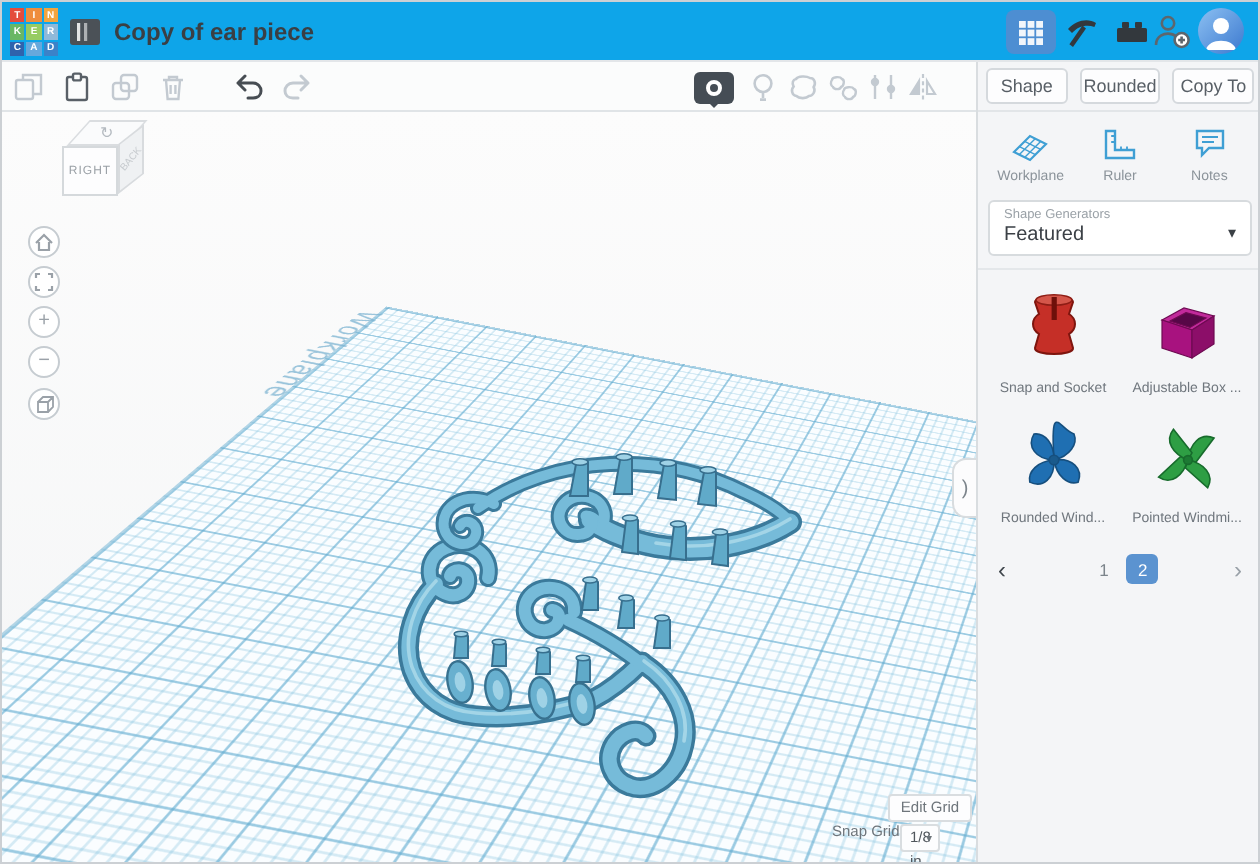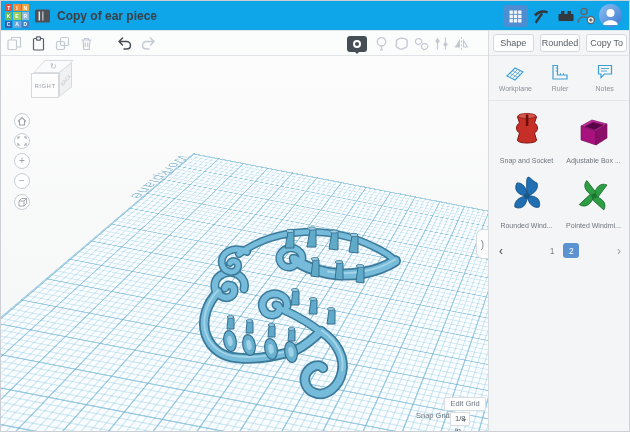--- a/index.html
+++ b/index.html
@@ -405,20 +405,25 @@
         <svg width="22" height="20" viewBox="0 0 22 20">
             <g fill="none" stroke="currentColor" stroke-width="1.2">
               <path d="M4.5,3.5 H17.5 V12 H10.5 L7,15.5 V12 H4.5 Z"></path>
               <path d="M7,6.5 H15 M7,9 H13" stroke-width="0.9"></path>
             </g>
           </svg>
         <div class="tool-label">Notes</div>
       </div>
     </div>
 
+    <div class="gen-box">
+      <div class="gen-label">Shape Generators</div>
+      <div class="gen-value">Featured</div>
+      <div class="gen-caret">▾</div>
+    </div>
     <div class="pdiv"></div>
 
     <div class="shapes">
       <div class="shape">
         <svg width="40" height="44" viewBox="0 0 40 44">
           <path stroke="#7e150e" stroke-width="1" d="M10.5,8 C10.5,4.5 29.5,4.5 29.5,8 L27.5,14 C31.5,16.5 31.5,21.5 27.5,24 L29.5,31 C30,35 10,35 10.5,31 L12.5,24 C8.5,21.5 8.5,16.5 12.5,14 Z" fill="#c52f27"></path>
           <ellipse cx="20" cy="7" rx="9" ry="2.6" fill="#d4564a" stroke="#8e1d15" stroke-width="0.8"></ellipse>
           <rect x="18.8" y="5.5" width="2.6" height="11.5" fill="#6e100a"></rect>
         </svg>
         <div class="shape-label">Snap and Socket</div>

